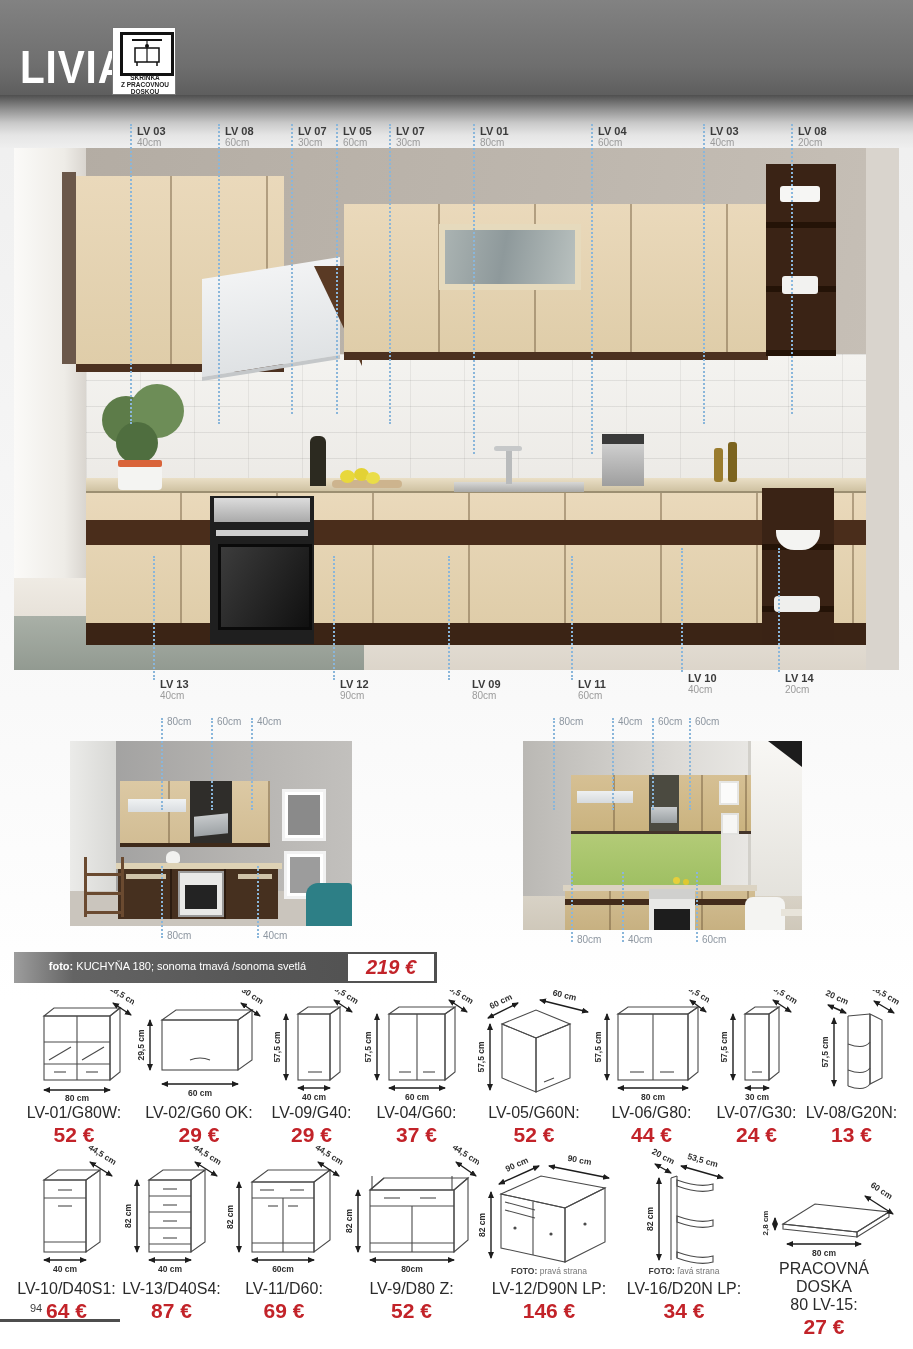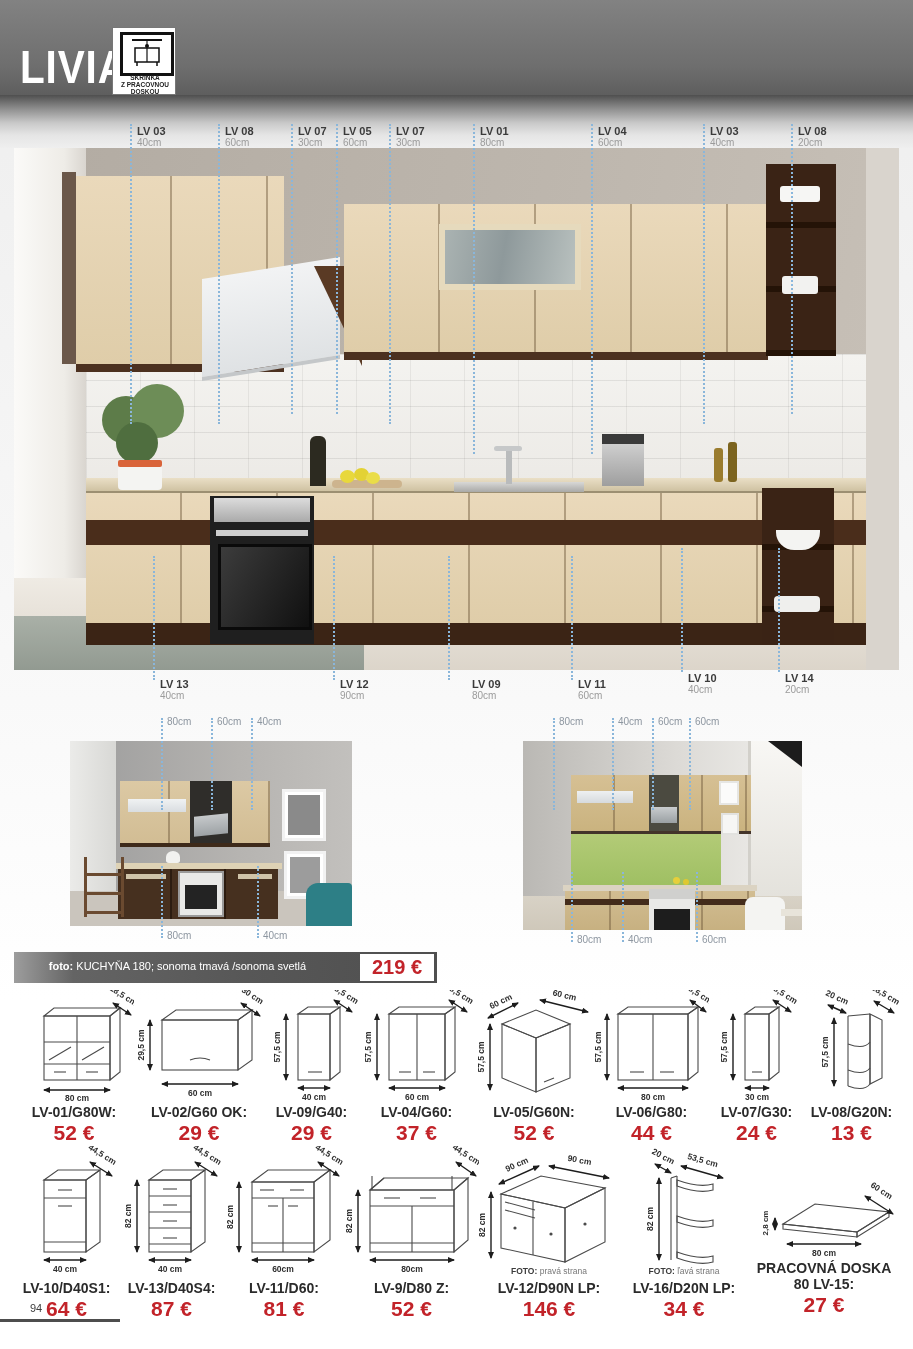--- a/index.html
+++ b/index.html
@@ -30,29 +30,29 @@
   .mlabel{position:absolute;font-size:10px;color:#8d96a0;z-index:7;}
   
   .ph{position:absolute;overflow:hidden;}
   .ph div{position:absolute;}
   .wood{background-image:repeating-linear-gradient(90deg,rgba(110,88,58,0) 0 94px,rgba(110,88,58,.45) 94px 96px),
         linear-gradient(180deg,#ead9bb,#dfcda9);}
   
   .banner{position:absolute;top:952px;height:31px;background:linear-gradient(90deg,#9d9d9d 0,#646464 14%,#575757 55%,#4f4f4f 100%);}
   .banner .bt{position:absolute;left:0;right:96px;top:8px;text-align:center;color:#fff;font-size:11px;}
   .banner .bt b{font-weight:bold;}
-  .pricebox{position:absolute;right:3px;top:2px;bottom:2px;width:74px;background:#fff;
-            display:flex;align-items:center;justify-content:center;}
+  .pricebox{position:absolute;right:3px;top:2px;bottom:2px;width:86px;background:#fff;
+            display:flex;align-items:center;justify-content:center;font-style:italic;}
   .pricebox span{color:#c22329;font-weight:bold;font-size:20px;}
   
   .prow{position:absolute;left:14px;width:885px;display:flex;}
   .pcell{position:relative;text-align:center;}
   .pdraw1{height:112px;position:relative;}
   .pdraw2{height:132px;position:relative;}
-  .pname{font-size:14px;font-weight:bold;color:#2b2b2b;margin-top:2px;}
+  .pname{font-size:16px;font-weight:normal;color:#2b2b2b;margin-top:2px;}
   .pprice{font-size:21px;font-weight:bold;color:#c22329;margin-top:1px;}
   .pnote{position:absolute;left:0;right:0;bottom:2px;font-size:8.5px;color:#777;}
   .pnote b{color:#3c3c3c;font-weight:bold;}
   svg .ln{stroke:#4a4a4a;stroke-width:1.1;fill:none;}
   svg .arr{stroke:#1d1d1d;stroke-width:1.4;}
   svg .dim{font-family:"Liberation Sans",sans-serif;font-size:8.5px;font-weight:bold;fill:#2e2e2e;}
   #pagenum{position:absolute;left:30px;top:1302px;font-size:11px;color:#3d3d3d;}
   #pagenum-rule{position:absolute;left:0;top:1319px;width:120px;height:3px;background:#4d4d4d;}
 </style>
 </head>
@@ -535,21 +535,21 @@
           <line class="ln" x1="28" y1="97" x2="90" y2="97"></line>
           <line class="arr" x1="15" y1="36" x2="15" y2="106" marker-start="url(#ahs)" marker-end="url(#ah)"></line>
           <text class="dim" x="9" y="71" text-anchor="middle" transform="rotate(-90 9 71)">82 cm</text>
           <line class="arr" x1="94" y1="16" x2="115" y2="30" marker-start="url(#ahs)" marker-end="url(#ah)"></line>
           <text class="dim" x="104" y="11" text-anchor="middle" transform="rotate(32 104 11)">44,5 cm</text>
           <line class="arr" x1="28" y1="114" x2="90" y2="114" marker-start="url(#ahs)" marker-end="url(#ah)"></line>
           <text class="dim" x="59" y="126" text-anchor="middle">60cm</text>
         </svg>
       </div>
       <div class="pname">LV-11/D60:</div>
-      <div class="pprice">81 €</div>
+      <div class="pprice">69 €</div>
     </div>
 
     <div class="pcell" style="width:135px">
       <div class="pdraw2">
         <svg width="135" height="132" viewBox="0 0 135 132">
           <polygon class="ln" points="26,44 40,32 124,32 110,44"></polygon>
           <line class="ln" x1="26" y1="44" x2="40" y2="32"></line>
           <line class="ln" x1="28" y1="44" x2="28" y2="30"></line>
           <line class="ln" x1="108" y1="44" x2="108" y2="30"></line>
           <polygon class="ln" points="110,44 124,32 124,94 110,106"></polygon>

